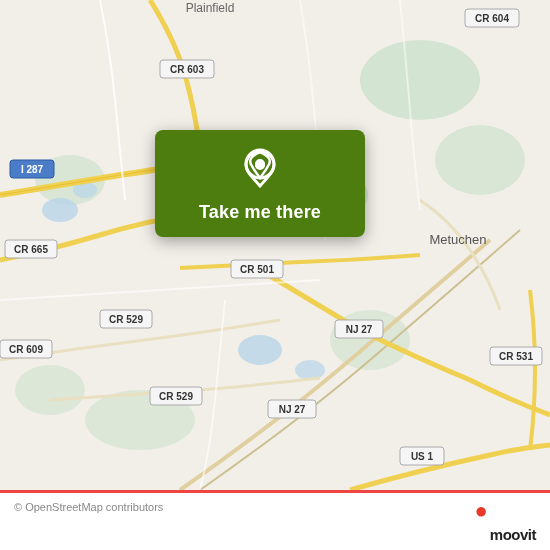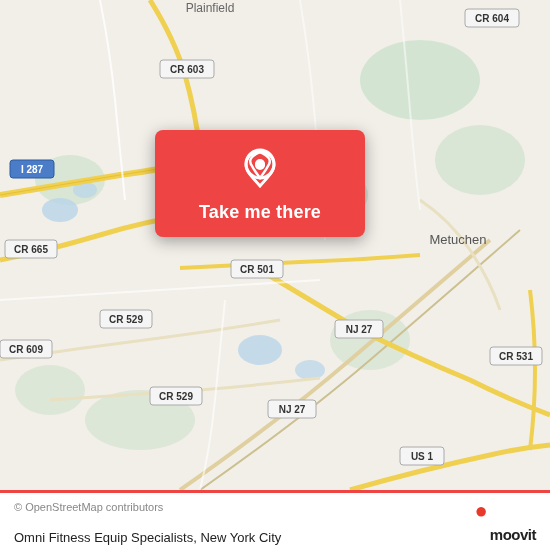--- a/index.html
+++ b/index.html
@@ -26,21 +26,21 @@
       position: absolute;
       top: 0; left: 0;
     }
 
     
     #popup-card {
       position: absolute;
       top: 130px;
       left: 155px;
       width: 210px;
-      background: #ef4444;
+      background: #4d7c0f;
       border-radius: 8px;
       display: flex;
       flex-direction: column;
       align-items: center;
       padding: 18px 16px 14px 16px;
       box-shadow: 0 4px 16px rgba(0,0,0,0.35);
       cursor: pointer;
       z-index: 10;
     }
 
@@ -207,18 +207,17 @@
 
       <path d="M22 4 C13 4 8 10 8 17 C8 24 16 31 22 38 C28 31 36 24 36 17 C36 10 31 4 22 4Z" fill="none" stroke="white" stroke-width="2.8"></path>
       <circle cx="22" cy="17" r="5" fill="white"></circle>
     </svg>
     <span id="popup-label">Take me there</span>
   </div>
 </div>
 
 <div id="bottom-bar">
   <span id="osm-credit">© OpenStreetMap contributors</span>
-  <span id="place-name">Omni Fitness Equip Specialists, New York City</span>
   <div id="moovit-logo">
     <span id="moovit-logo-icon" style="color:#e8392a; font-size:22px;">●</span>
     <span id="moovit-logo-text" style="font-size:15px; font-weight:bold; color:#222;">moovit</span>
   </div>
 </div>
 
 </body></html>

